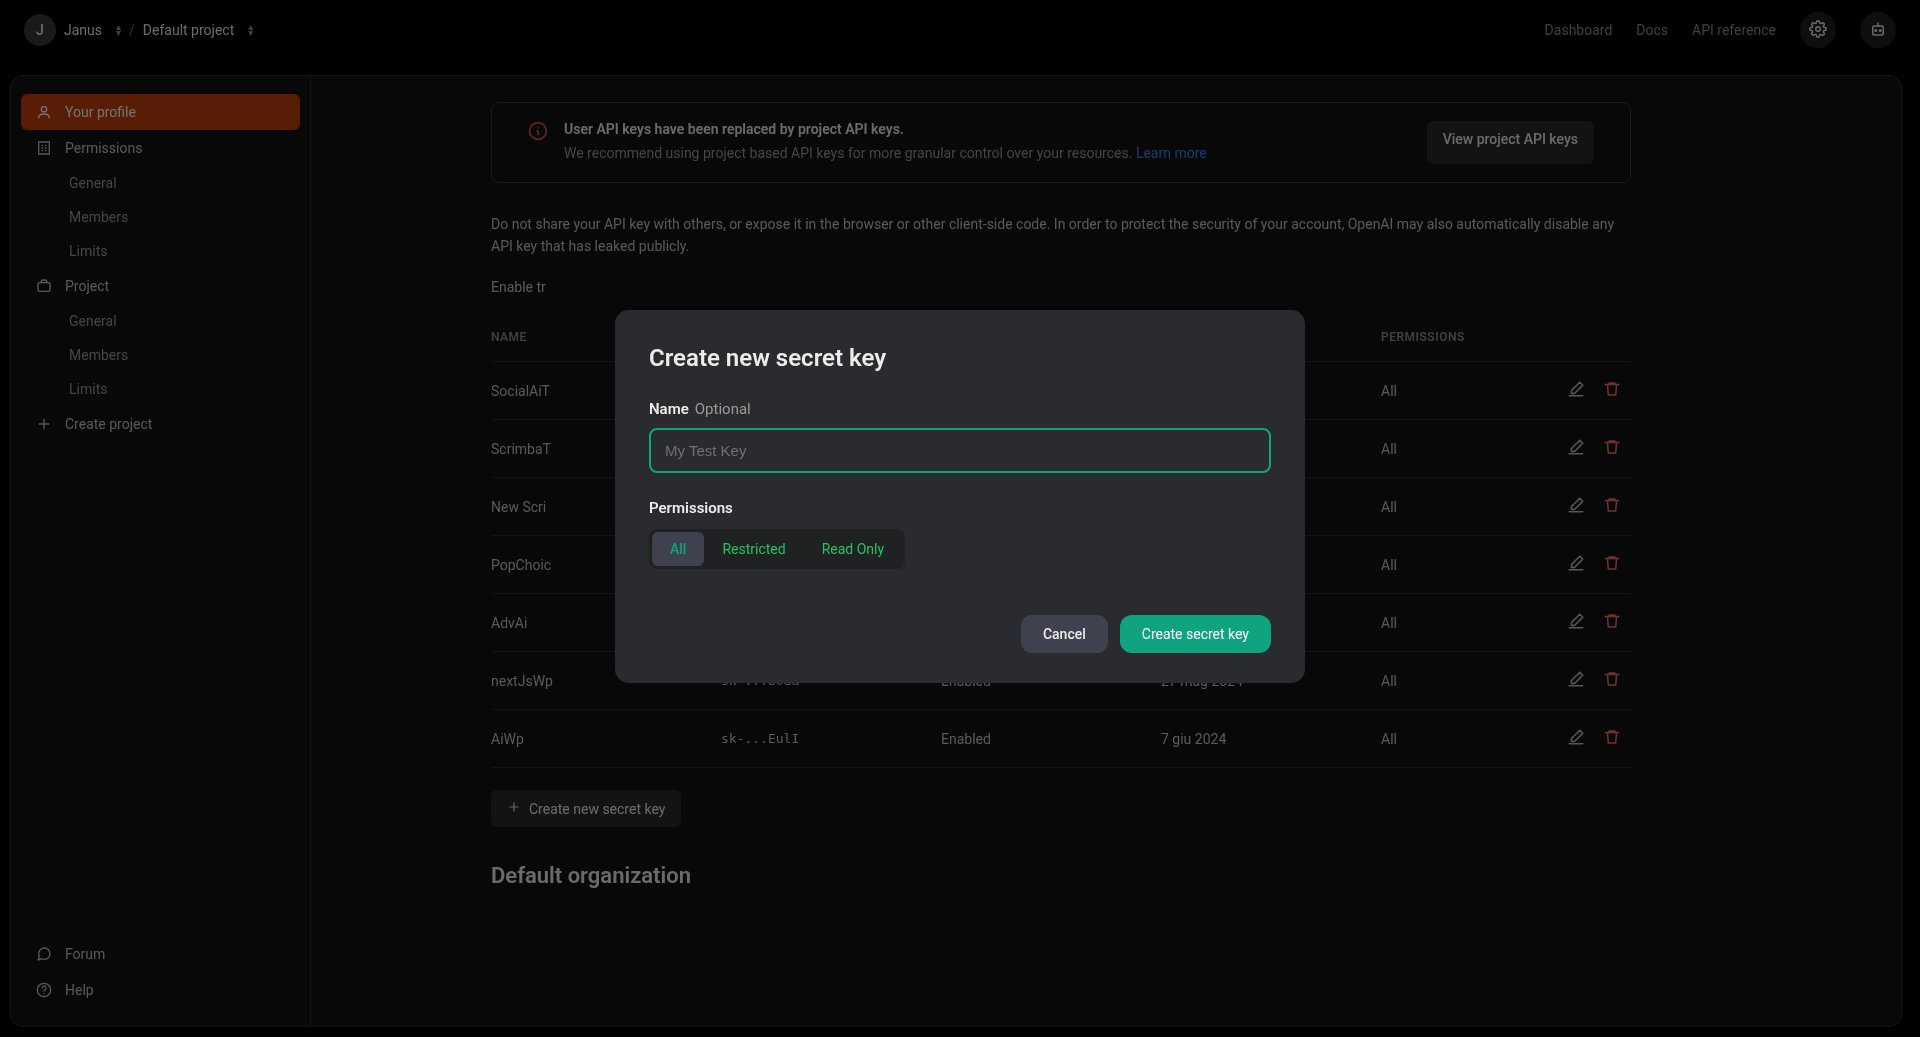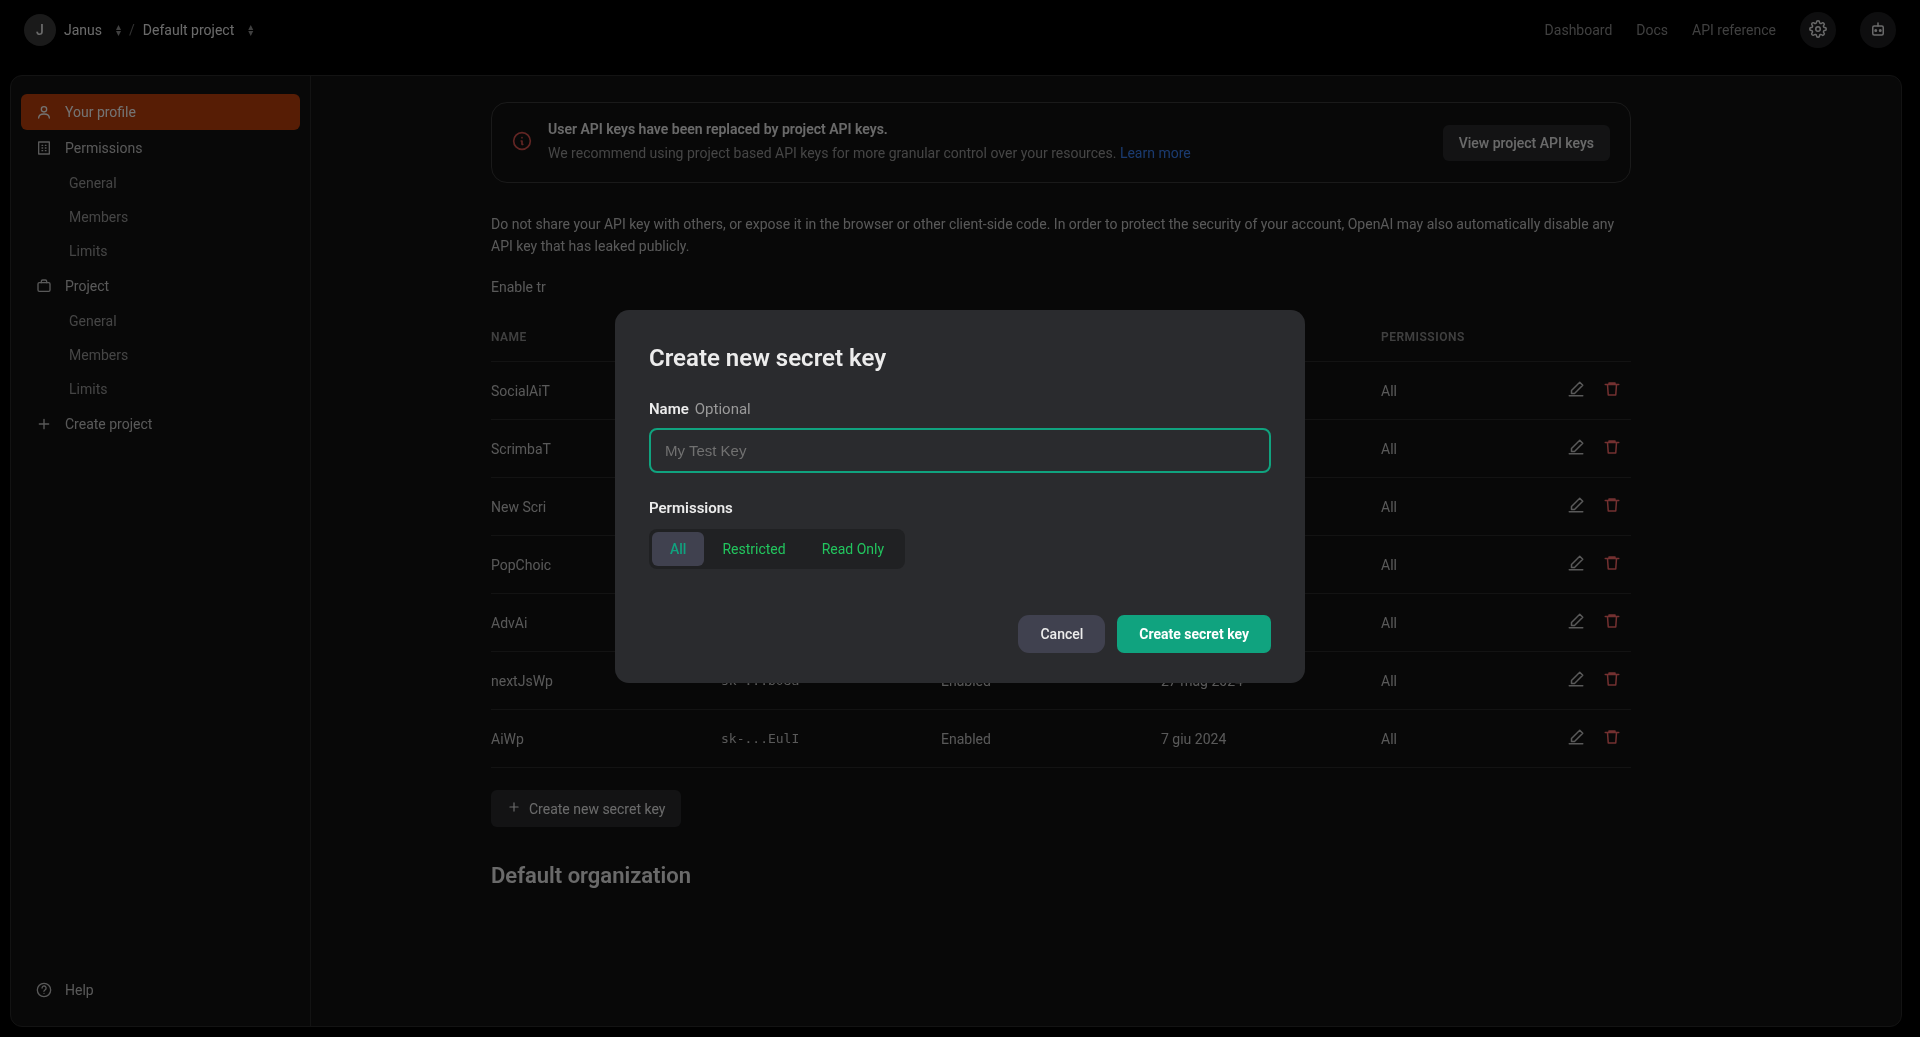--- a/index.html
+++ b/index.html
@@ -61,22 +61,22 @@
     font-size: 14px;
   }
   .sb-item.active { background: #c2410c; color: #fff; }
   .sb-sub { padding-left: 48px; color: #9a9a9a; padding-top: 9px; padding-bottom: 9px; font-size:14px; }
   .sb-icon { width: 18px; height: 18px; display:flex; align-items:center; justify-content:center; }
   .content {
     flex: 1; padding: 26px 0 26px 0; overflow: hidden;
   }
   .content-inner { width: 1140px; margin: 0 0 0 180px; }
   .alert {
-    border: 1px solid #3a3a3a; border-radius: 16px;
-    padding: 18px 20px; display: flex; gap: 16px; align-items:center;
+    border: 1px solid #3a3a3a; border-radius: 8px;
+    padding: 18px 36px; display: flex; gap: 16px; 
     margin-bottom: 30px;
   }
   .alert-icon { color: #d9534f; flex-shrink: 0; }
   .alert-body { flex: 1; }
   .alert-title { font-weight: 600; color: #ececec; margin-bottom: 6px; }
   .alert-text { color: #9a9a9a; line-height: 1.5; }
   .alert-link { color: #3b82f6; }
   .alert-btn {
     background: #2a2b2e; color: #ececec; border-radius: 6px;
     padding: 10px 16px; font-weight: 500; white-space: nowrap;
@@ -135,21 +135,21 @@
   .seg-item.active { background: #40414f; color: #10a37f; font-weight: 500; }
   .modal-actions {
     display: flex; justify-content: flex-end; gap: 12px; margin-top: 46px;
   }
   .btn-secondary {
     background: #40414f; color: #ececec; padding: 11px 22px;
     border-radius: 11px; font-weight: 500;
   }
   .btn-primary {
     background: #10a37f; color: #fff; padding: 11px 22px;
-    border-radius: 7px; font-weight: 700; text-align: center;
+    border-radius: 12px; font-weight: 400; text-align: center;
   }
   svg { stroke: currentColor; fill: none; stroke-width: 2; stroke-linecap: round; stroke-linejoin: round; }
 </style>
 </head>
 <body>
 
 <div class="topbar">
   <div class="topbar-left">
     <div class="org-badge">J</div>
     <div class="crumb">
@@ -232,20 +232,28 @@
       <div class="sb-item">
         <span class="sb-icon">
             <svg width="16" height="16" viewBox="0 0 24 24">
               <path d="M12 5v14M5 12h14"></path>
             </svg>
           </span>
         <span>Create project</span>
       </div>
     </div>
     <div>
+      <div class="sb-item">
+        <span class="sb-icon">
+            <svg width="16" height="16" viewBox="0 0 24 24">
+              <path d="M21 11.5a8.38 8.38 0 0 1-8.5 8.5 8.5 8.5 0 0 1-3.8-.9L3 21l1.9-5.7a8.5 8.5 0 1 1 16.1-3.8z"></path>
+            </svg>
+          </span>
+        <span>Forum</span>
+      </div>
       <div class="sb-item">
         <span class="sb-icon">
             <svg width="16" height="16" viewBox="0 0 24 24">
               <circle cx="12" cy="12" r="10"></circle>
               <path d="M9.1 9a3 3 0 1 1 5.8 1c0 2-3 2-3 4M12 17h.01"></path>
             </svg>
           </span>
         <span>Help</span>
       </div>
     </div>

